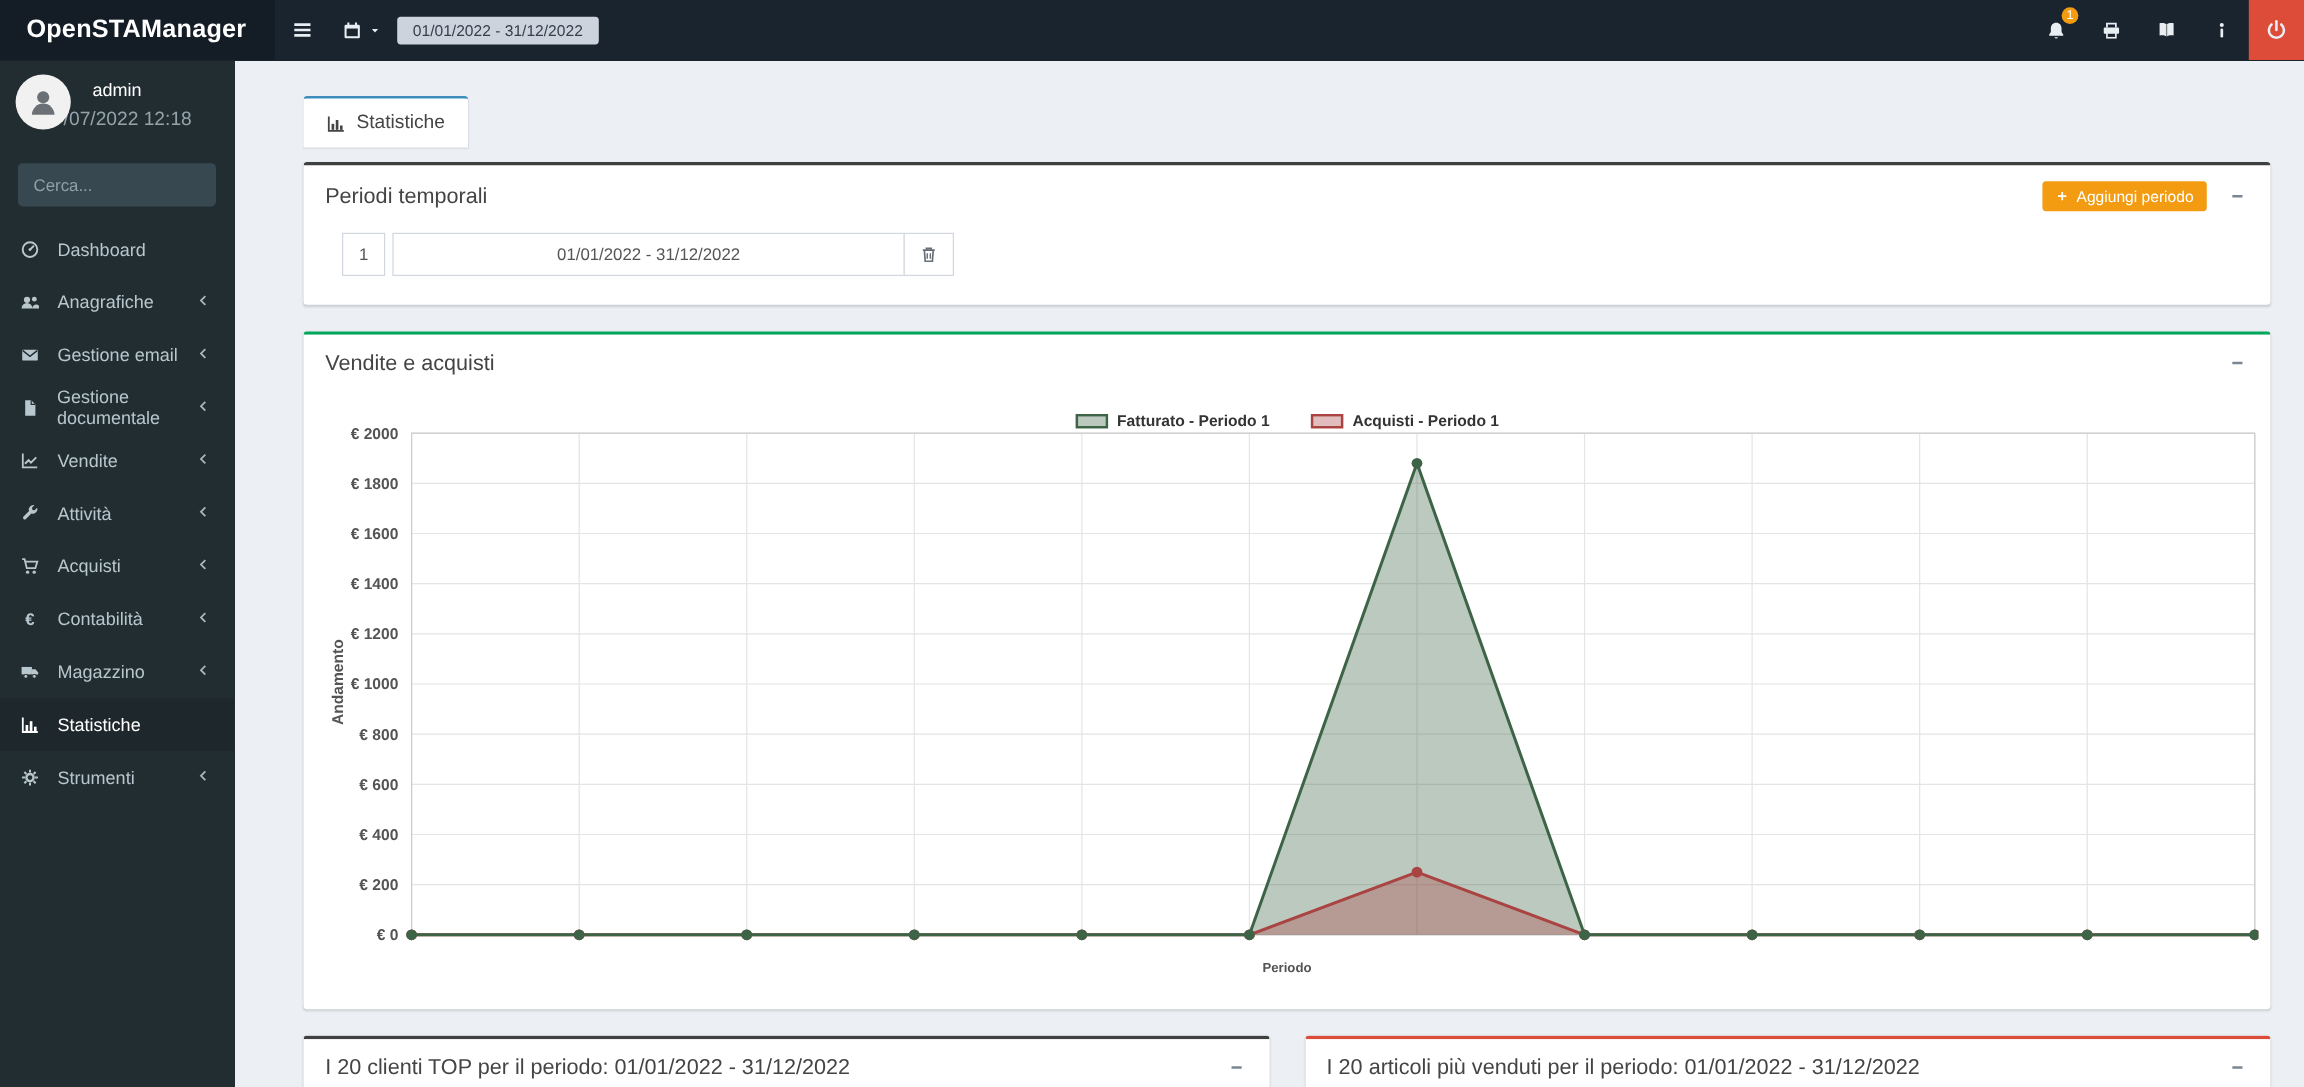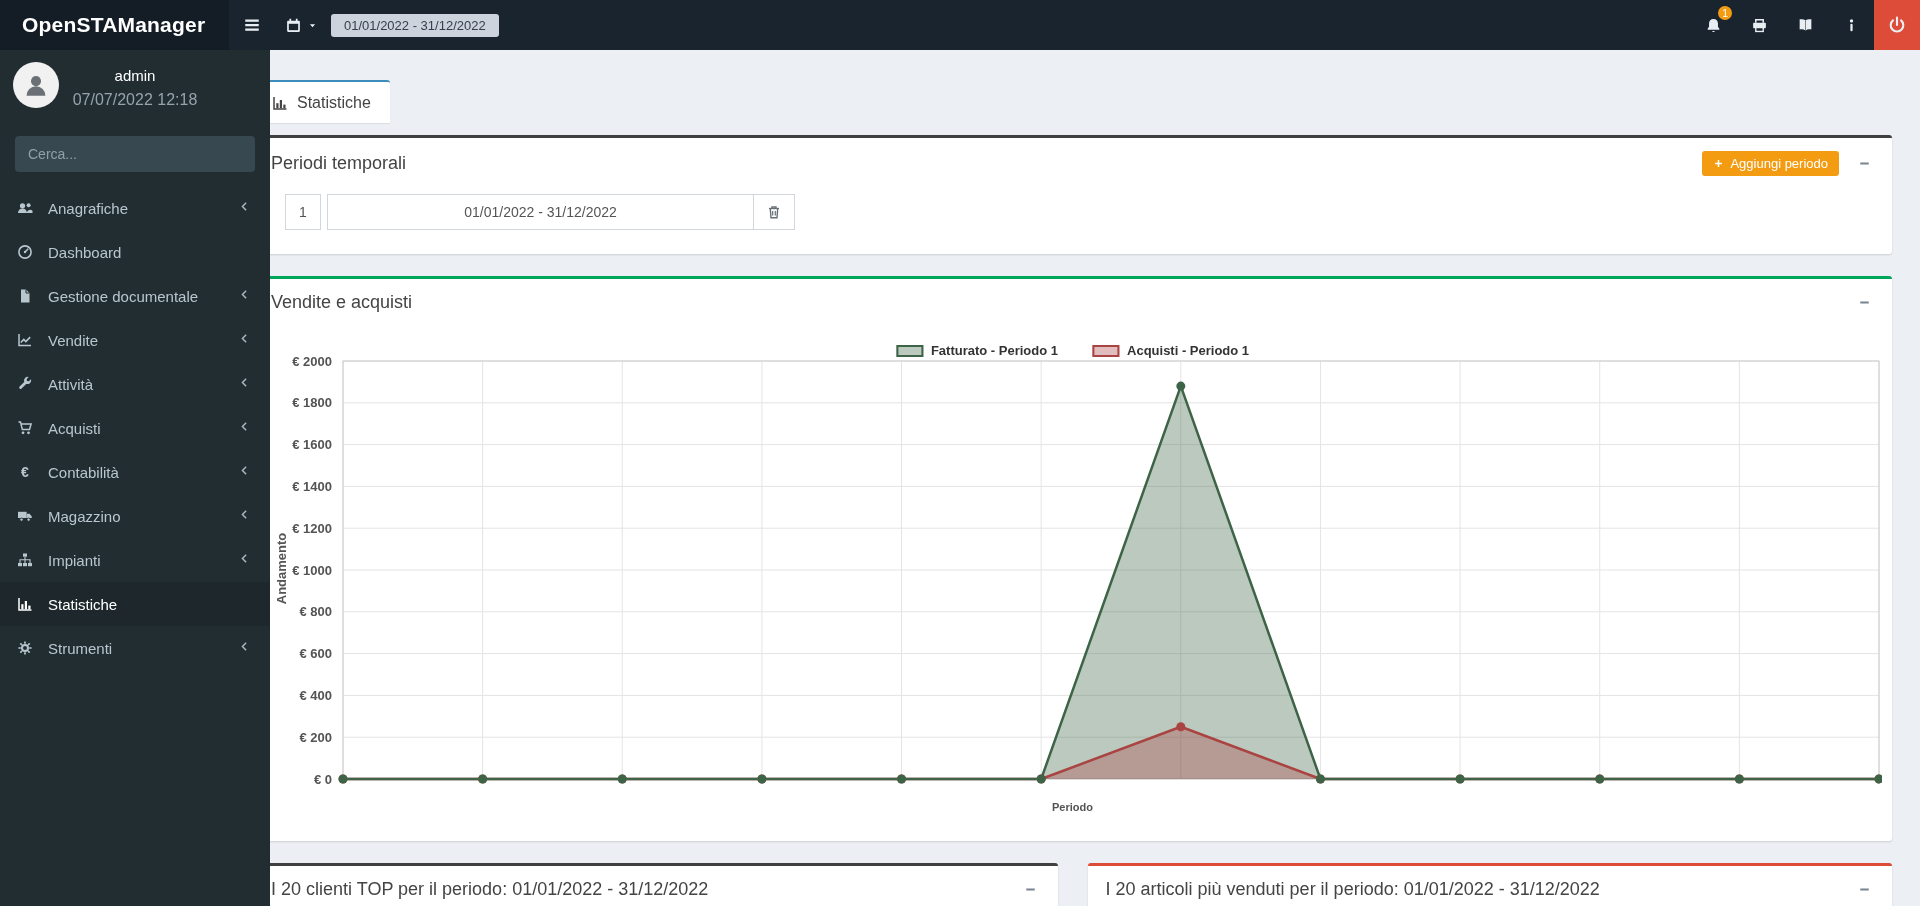--- a/index.html
+++ b/index.html
@@ -19,21 +19,21 @@
   .date-chip { align-self:center; background:#ccd3dc; color:#333f4d; font-size:13px;
     padding:4px 13px; border-radius:3px; margin-left:4px; cursor:pointer; }
   .nav-right { margin-left:auto; display:flex; }
   .badge { position:absolute; top:6px; right:4px; background:#f39c12; color:#fff;
     font-size:10.5px; line-height:14px; padding:0 4px; border-radius:7px; }
   .power-btn { background:#dd4b39; width:44px; }
 
   .ic { display:inline-block; vertical-align:middle; }
 
   
-  .sidebar { position:fixed; top:50px; left:0; width:270px; height:856px;
+  .sidebar { position:fixed; top:50px; left:0; width:195px; height:856px;
     background:#222d32; z-index:15; }
   .user-panel { position:relative; height:70px; padding-top:12px; }
   .avatar { position:absolute; left:13px; top:12px; width:46px; height:46px;
     border-radius:50%; background:#f1f1f1; display:flex; align-items:center;
     justify-content:center; color:#6a7075; }
   .user-name { text-align:center; color:#fff; font-size:15px; padding-top:5px; }
   .user-time { text-align:center; color:#95a3ab; font-size:16px; margin-top:7px; }
   .search { margin:16px 15px 4px; display:flex; background:#374850;
     border-radius:4px; height:36px; overflow:hidden; }
   .search input { flex:1; background:transparent; border:none; outline:none;
@@ -277,35 +277,46 @@
     <div class="user-time">07/07/2022 12:18</div>
   </div>
   <div class="search">
     <input type="text" placeholder="Cerca..." style="">
 
   </div>
   <ul class="menu">
     <li>
       <span class="mi">
           <svg class="ic" width="16" height="16">
+            <use href="#i-gauge"></use>
+          </svg>
+        </span>
+      <span>Dashboard</span>
+    </li>
+    <li>
+      <span class="mi">
+          <svg class="ic" width="16" height="16">
             <use href="#i-users"></use>
           </svg>
         </span>
       <span>Anagrafiche</span>
       <svg class="ic chev" width="13" height="13">
           <use href="#i-chevron-left"></use>
         </svg>
     </li>
     <li>
       <span class="mi">
           <svg class="ic" width="16" height="16">
-            <use href="#i-gauge"></use>
-          </svg>
-        </span>
-      <span>Dashboard</span>
+            <use href="#i-envelope"></use>
+          </svg>
+        </span>
+      <span>Gestione email</span>
+      <svg class="ic chev" width="13" height="13">
+          <use href="#i-chevron-left"></use>
+        </svg>
     </li>
     <li>
       <span class="mi">
           <svg class="ic" width="16" height="16">
             <use href="#i-file"></use>
           </svg>
         </span>
       <span>Gestione documentale</span>
       <svg class="ic chev" width="13" height="13">
           <use href="#i-chevron-left"></use>
@@ -355,31 +366,20 @@
           <use href="#i-chevron-left"></use>
         </svg>
     </li>
     <li>
       <span class="mi">
           <svg class="ic" width="16" height="16">
             <use href="#i-truck"></use>
           </svg>
         </span>
       <span>Magazzino</span>
-      <svg class="ic chev" width="13" height="13">
-          <use href="#i-chevron-left"></use>
-        </svg>
-    </li>
-    <li>
-      <span class="mi">
-          <svg class="ic" width="16" height="16">
-            <use href="#i-sitemap"></use>
-          </svg>
-        </span>
-      <span>Impianti</span>
       <svg class="ic chev" width="13" height="13">
           <use href="#i-chevron-left"></use>
         </svg>
     </li>
     <li class="active">
       <span class="mi">
           <svg class="ic" width="16" height="16">
             <use href="#i-chart-bar"></use>
           </svg>
         </span>

